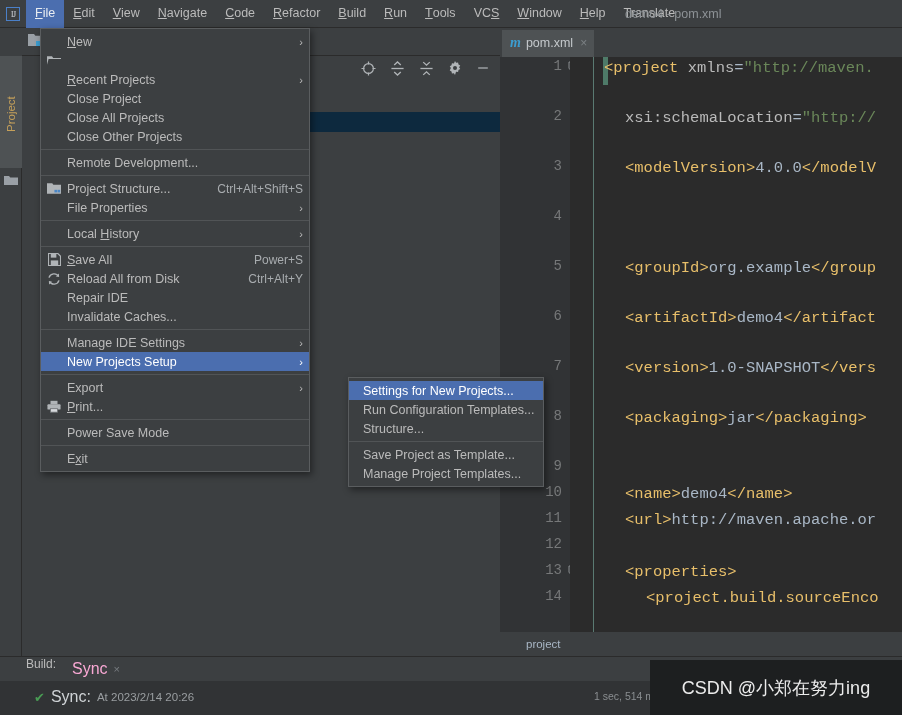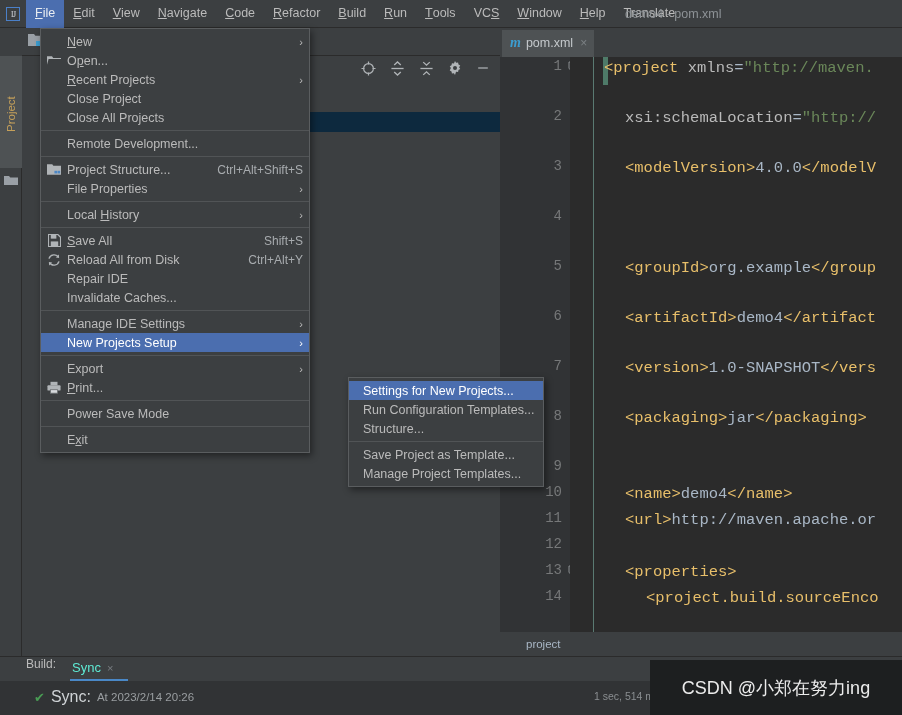--- a/index.html
+++ b/index.html
@@ -149,21 +149,21 @@
   }
   .build-tabbar {
     position:absolute; left:0; top:0; width:902px; height:24px;
     background:#3c3f41; display:flex; align-items:flex-start; padding-left:26px; gap:10px;
   }
   .build-label { font-size:12px; color:#bbbbbb; }
   .build-tab {
     position:relative; display:flex; align-items:center; gap:6px;
     padding:3px 6px 3px 6px;
   }
-  .build-tab-text { font-size:13px; color:#5eead4; }
+  .build-tab-text { font-size:16px; color:#f9a8d4; }
   .build-tab-close { font-size:11px; color:#787c80; }
   .build-tab-underline {
     position:absolute; left:4px; bottom:-3px; width:58px; height:2px; background:#4a88c7;
   }
   .build-body {
     position:absolute; left:0; top:24px; width:902px; height:35px;
     background:#313335;
   }
   .sync-row {
     position:absolute; left:34px; top:7px; display:flex; align-items:center; gap:6px;
@@ -376,34 +376,37 @@
         <span class="pm-icon"></span>
         <span class="pm-label"><u>N</u>ew</span>
         <span class="pm-arrow">›</span>
       </div>
       <div class="pm-row">
         <span class="pm-icon">
           <svg width="14" height="11" viewBox="0 0 14 11">
             <path d="M0 1.2h5L6.2 3H14v.9H1.6L0 9.8z" fill="#b0b4b7"></path>
           </svg>
         </span>
-        <span class="pm-label">O<u>p</u>en...</span>
       </div>
       <div class="pm-row">
         <span class="pm-icon"></span>
         <span class="pm-label"><u>R</u>ecent Projects</span>
         <span class="pm-arrow">›</span>
       </div>
       <div class="pm-row">
         <span class="pm-icon"></span>
         <span class="pm-label">Close Project</span>
       </div>
       <div class="pm-row">
         <span class="pm-icon"></span>
         <span class="pm-label">Close All Projects</span>
+      </div>
+      <div class="pm-row">
+        <span class="pm-icon"></span>
+        <span class="pm-label">Close Other Projects</span>
       </div>
       <div class="pm-sep"></div>
       <div class="pm-row">
         <span class="pm-icon"></span>
         <span class="pm-label">Remote Development...</span>
       </div>
       <div class="pm-sep"></div>
       <div class="pm-row">
         <span class="pm-icon">
           <svg width="14" height="13" viewBox="0 0 16 14">
@@ -429,21 +432,21 @@
       <div class="pm-sep"></div>
       <div class="pm-row">
         <span class="pm-icon">
           <svg width="13" height="13" viewBox="0 0 14 14">
             <path d="M0.5 0.5h10L13.5 3.5v10H0.5z" fill="none" stroke="#b0b4b7" stroke-width="1.3"></path>
             <rect x="3" y="1" width="6" height="4" fill="#b0b4b7"></rect>
             <rect x="3" y="8" width="8" height="5" fill="#b0b4b7"></rect>
           </svg>
         </span>
         <span class="pm-label"><u>S</u>ave All</span>
-        <span class="pm-accel">Shift+S</span>
+        <span class="pm-accel">Power+S</span>
       </div>
       <div class="pm-row">
         <span class="pm-icon">
           <svg width="14" height="14" viewBox="0 0 16 16">
             <path d="M13.3 5.2A6 6 0 002.3 6.4" fill="none" stroke="#b0b4b7" stroke-width="1.6"></path>
             <path d="M2.7 10.8a6 6 0 0011-1.2" fill="none" stroke="#b0b4b7" stroke-width="1.6"></path>
             <path d="M13.6 1.6l.2 3.8-3.8-.4z" fill="#b0b4b7"></path>
             <path d="M2.4 14.4l-.2-3.8 3.8.4z" fill="#b0b4b7"></path>
           </svg>
         </span>

